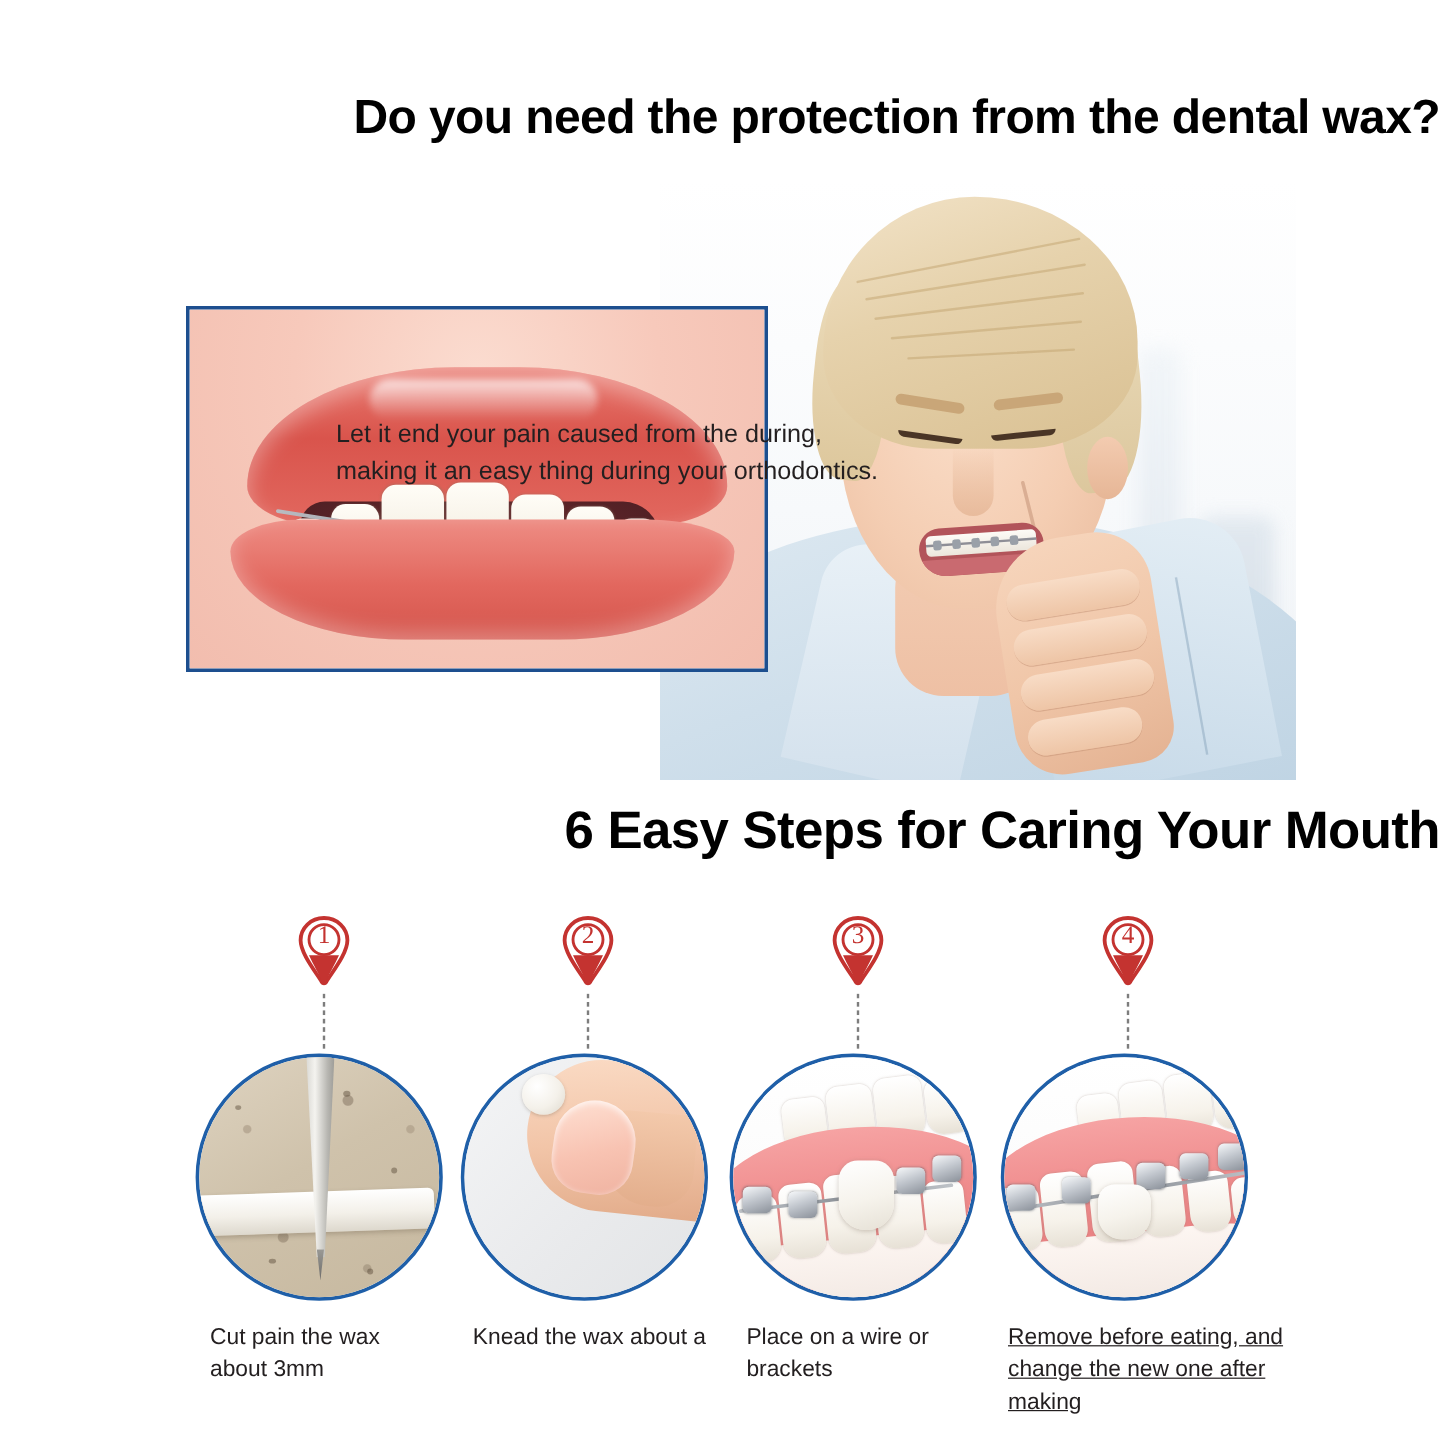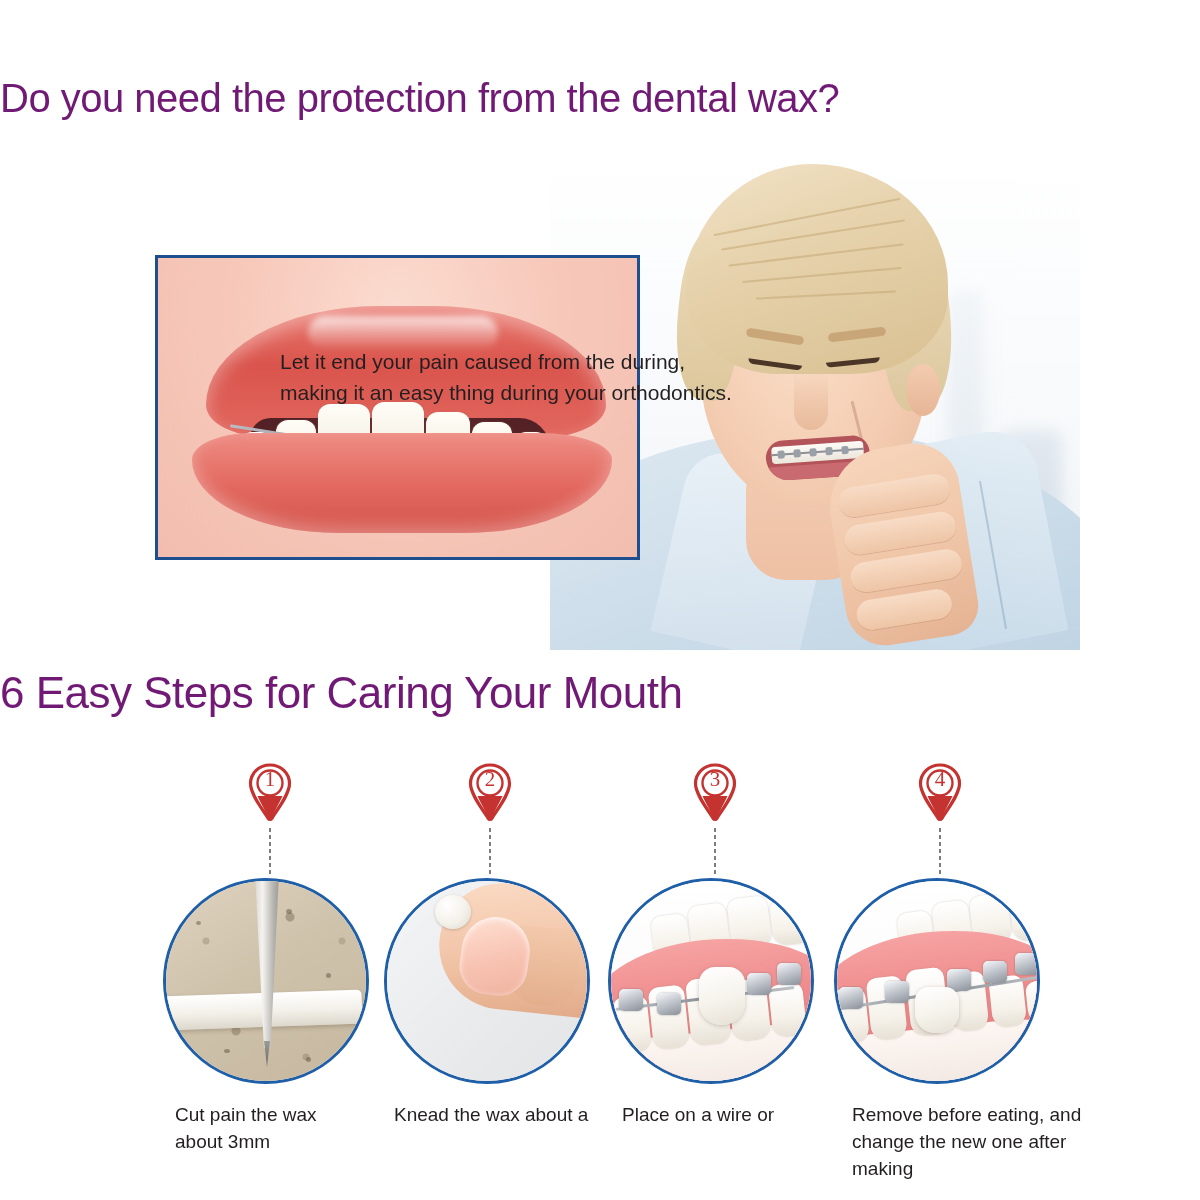--- a/index.html
+++ b/index.html
@@ -14,23 +14,23 @@
     overflow: hidden;
     font-family: "Liberation Sans", sans-serif;
     color: #231f20;
   }
 
   
   .headline {
     position: absolute;
     left: 0;
     width: 1200px;
-    text-align: left;
-    color: #701a75;
-    font-weight: normal;
+    text-align: right;
+    color: #000000;
+    font-weight: bold;
     letter-spacing: -0.5px;
     white-space: nowrap;
   }
   #headline-main {
     top: 76px;
     font-size: 40px;
   }
   #headline-steps {
     top: 668px;
     font-size: 44px;
@@ -412,21 +412,21 @@
     position: absolute;
     top: 345px;
     width: 215px;
     font-size: 19px;
     line-height: 27px;
     color: #231f20;
   }
   .step.s1 .cap { left: 20px; }
   .step.s2 .cap { left: 14px; }
   .step.s3 .cap { left: 22px; }
-  .step.s4 .cap { left: 22px; width: 235px; }
+  .step.s4 .cap { left: 10px; width: 235px; text-decoration: underline; }
 
   
   .granite {
     position: absolute; inset: 0;
     background:
       radial-gradient(circle at 20% 30%, rgba(120,100,80,.30) 0 3px, transparent 4px),
       radial-gradient(circle at 62% 18%, rgba(90,72,56,.35) 0 4px, transparent 5px),
       radial-gradient(circle at 80% 62%, rgba(110,90,70,.30) 0 3px, transparent 4px),
       radial-gradient(circle at 35% 75%, rgba(95,78,60,.32) 0 4px, transparent 5px),
       radial-gradient(circle at 52% 48%, rgba(130,112,92,.25) 0 3px, transparent 4px),
@@ -732,20 +732,21 @@
       </div>
       <div class="mwire" style="left:4px; top:116px; width:180px; transform:rotate(-7deg);"></div>
       <div class="mbracket" style="left:8px;  top:108px;"></div>
       <div class="mbracket" style="left:46px; top:112px;"></div>
       <div class="mbracket" style="left:136px;top:92px;"></div>
       <div class="mbracket" style="left:166px;top:82px;"></div>
       <div class="wax-blob" style="left:88px; top:86px; width:46px; height:58px; border-radius:16px 16px 22px 22px;"></div>
     </div>
     <div class="cap">
       <div>Place on a wire or</div>
+      <div>brackets</div>
     </div>
   </div>
 
   <div class="step s4">
     <div class="pin">
       <svg width="46" height="60" viewBox="0 0 46 60" aria-hidden="true">
         <path d="M23 3 C12 3 3.5 11.3 3.5 21.6 C3.5 33 17 49 21.3 56.6 C22 57.8 24 57.8 24.7 56.6 C29 49 42.5 33 42.5 21.6 C42.5 11.3 34 3 23 3 Z" fill="#ffffff" stroke="#c43330" stroke-width="3.2"></path>
         <path d="M10.5 34 C14 42 19.5 50.5 21.3 56.6 C22 57.8 24 57.8 24.7 56.6 C26.5 50.5 32 42 35.5 34 Z" fill="#c43330"></path>
         <circle cx="23" cy="21" r="12.5" fill="#ffffff" stroke="#c43330" stroke-width="2.4"></circle>
       </svg>

